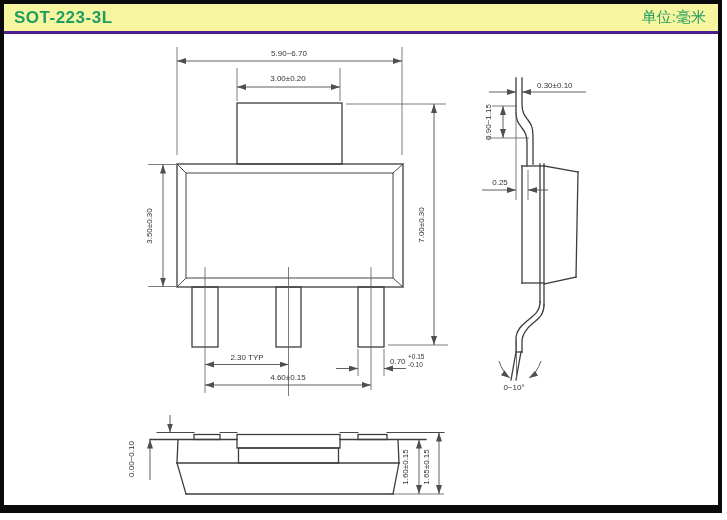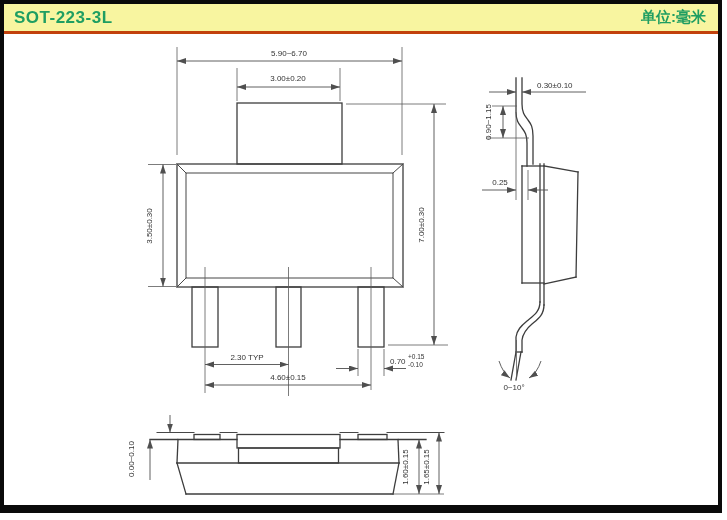--- a/index.html
+++ b/index.html
@@ -9,31 +9,31 @@
     overflow:hidden;
   }
   .frame{
     position:absolute;left:0;top:0;width:714px;height:501px;
     border:4px solid #0a0a0a;border-bottom-width:8px;border-right-width:4px;
     background:#ffffff;
   }
   .header{
     position:absolute;left:4px;top:4px;width:714px;height:30px;
     background:var(--header-bg,#F8F5A0);
-    border-bottom:3px solid #c2410c;
+    border-bottom:3px solid #4c1d95;
     display:flex;align-items:center;justify-content:space-between;
     box-sizing:border-box;padding:0 12px 0 10px;
   }
   .title{
     color:var(--header-fg,#1F9E62);
     font-size:17px;font-weight:bold;letter-spacing:0.5px;
   }
   .unit{
     color:var(--header-fg,#1F9E62);
-    font-size:15px;font-weight:bold;
+    font-size:15px;font-weight:normal;
   }
   svg{position:absolute;left:0;top:0;}
   .obj{stroke:#3d3d3d;stroke-width:1.3;fill:none;stroke-linecap:square;}
   .objthin{stroke:#474747;stroke-width:1;fill:none;stroke-linecap:square;}
   .dim{stroke:#4f4f4f;stroke-width:0.9;fill:none;}
   .thin{stroke:#5a5a5a;stroke-width:0.8;fill:none;}
   svg text{fill:#333333;font-size:8px;font-family:"Liberation Sans",sans-serif;}
   svg text.tol{font-size:6.5px;}
 </style>
 </head>

